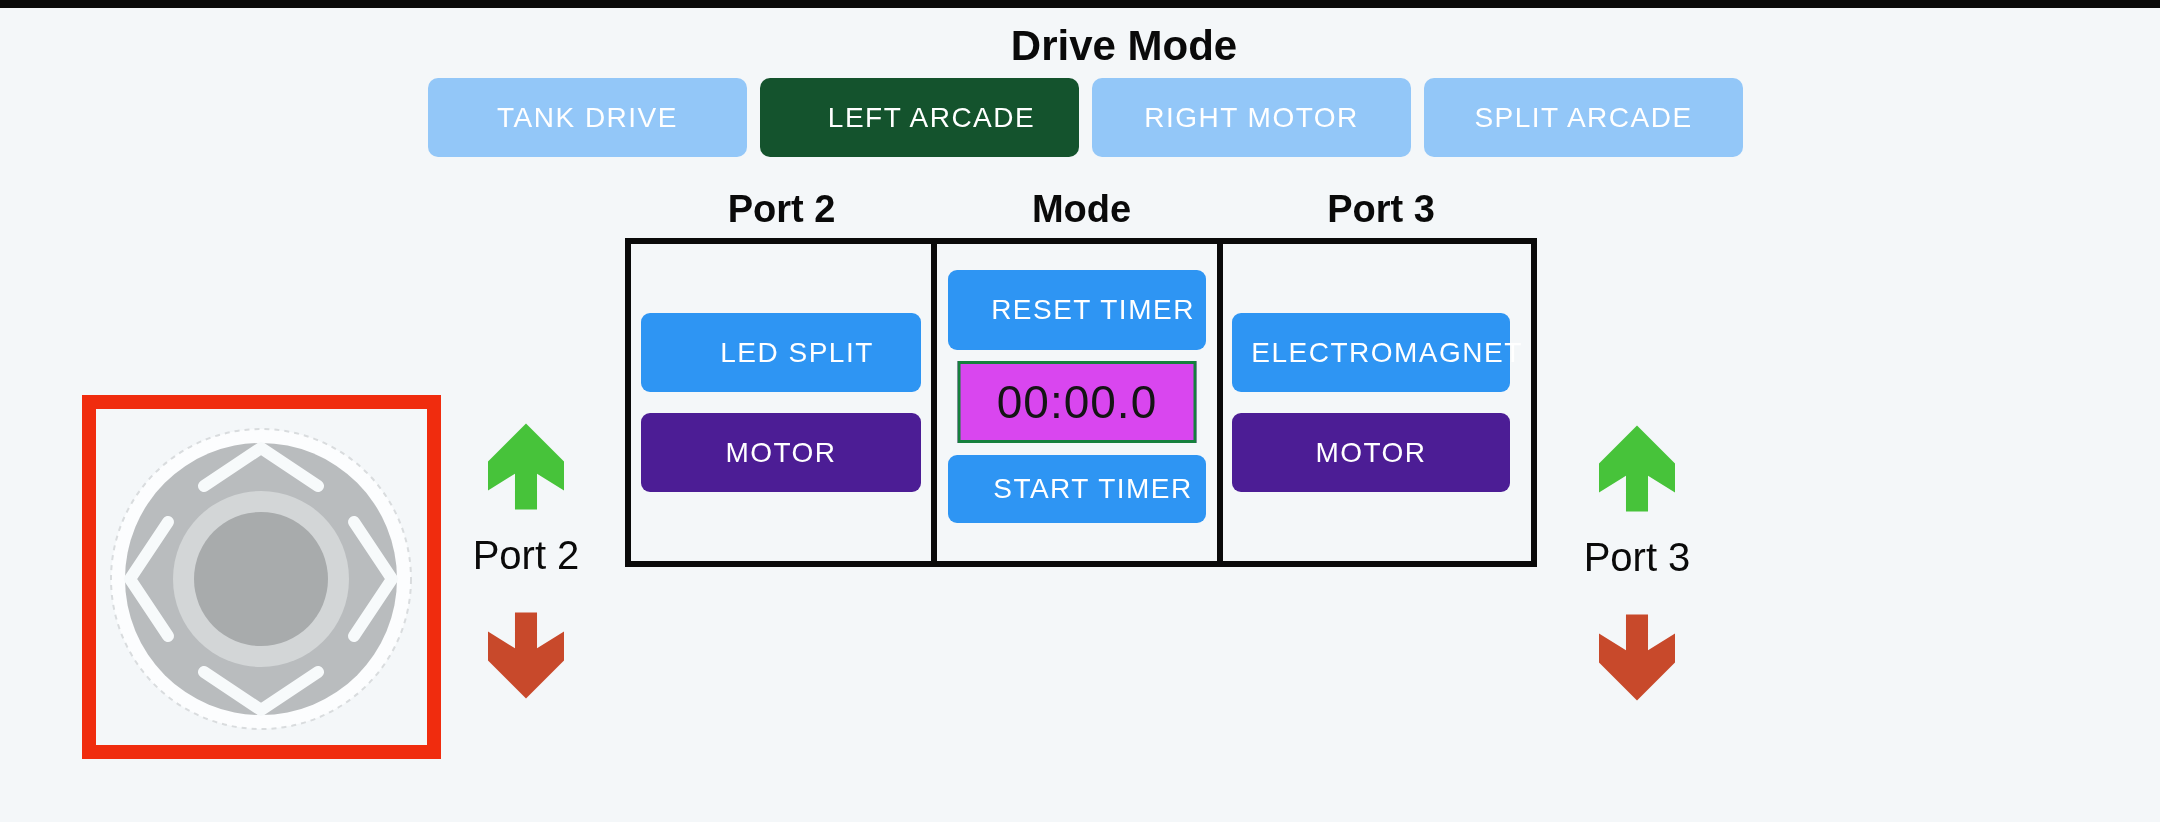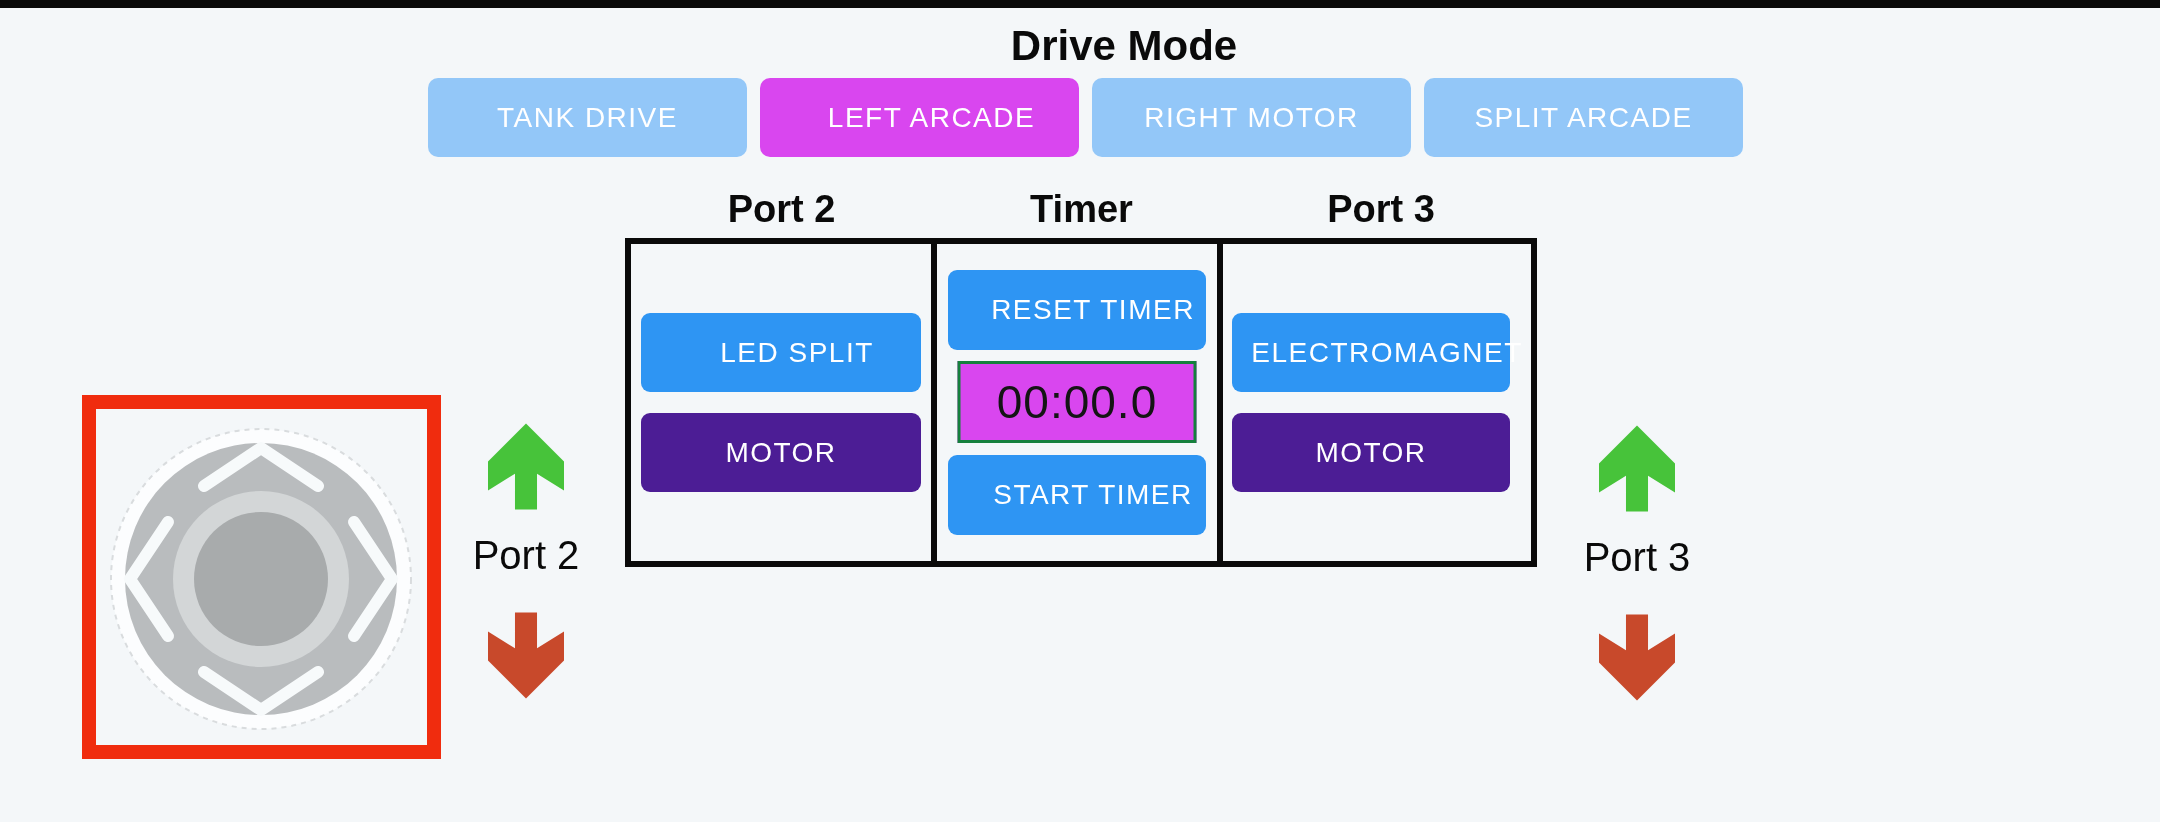--- a/index.html
+++ b/index.html
@@ -16,21 +16,21 @@
   }
 
   
   .mode-row { position:absolute; left:428px; top:78px; display:flex; gap:13px; }
   .mode-btn {
     width:319px; height:79px; border:none; border-radius:10px;
     background:#93c7f8; color:#ffffff; font-size:28px; letter-spacing:1.5px;
     display:flex; align-items:center; justify-content:center;
     font-family:inherit; cursor:pointer;
   }
-  .mode-btn.active { background:#d946ef;padding-left:30px; }
+  .mode-btn.active { background:#14532d;padding-left:30px; }
 
   
   .headers {
     position:absolute; left:625px; top:188px; width:912px;
     display:grid; grid-template-columns:313px 287px 312px;
   }
   .headers div { text-align:center; font-size:38px; font-weight:bold; color:#0a0a0a; }
 
   
   .panel {
@@ -88,34 +88,34 @@
 
   <div class="mode-row">
     <button class="mode-btn">TANK DRIVE</button>
     <button class="mode-btn active">LEFT ARCADE</button>
     <button class="mode-btn">RIGHT MOTOR</button>
     <button class="mode-btn">SPLIT ARCADE</button>
   </div>
 
   <div class="headers">
     <div>Port 2</div>
-    <div>Timer</div>
+    <div>Mode</div>
     <div>Port 3</div>
   </div>
 
   <div class="panel">
     <div class="cell">
       <button class="ctl-btn btn-active" style="top:69px; width:280px; height:79px;">LED SPLIT</button>
       <button class="ctl-btn btn-inactive" style="top:169px; width:280px; height:79px;">MOTOR</button>
     </div>
 
     <div class="cell">
       <button class="ctl-btn btn-active" style="top:26px; width:258px; height:80px;">RESET TIMER</button>
       <div class="timer-display">00:00.0</div>
-      <button class="ctl-btn btn-active" style="top:211px; width:258px; height:80px;">START TIMER</button>
+      <button class="ctl-btn btn-active" style="top:211px; width:258px; height:68px;">START TIMER</button>
     </div>
 
     <div class="cell">
       <button class="ctl-btn btn-active" style="top:69px; width:278px; height:79px;">ELECTROMAGNET</button>
       <button class="ctl-btn btn-inactive" style="top:169px; width:278px; height:79px;">MOTOR</button>
     </div>
   </div>
 
   <div class="joy-box">
     <svg width="331" height="336" viewBox="0 0 331 336">

